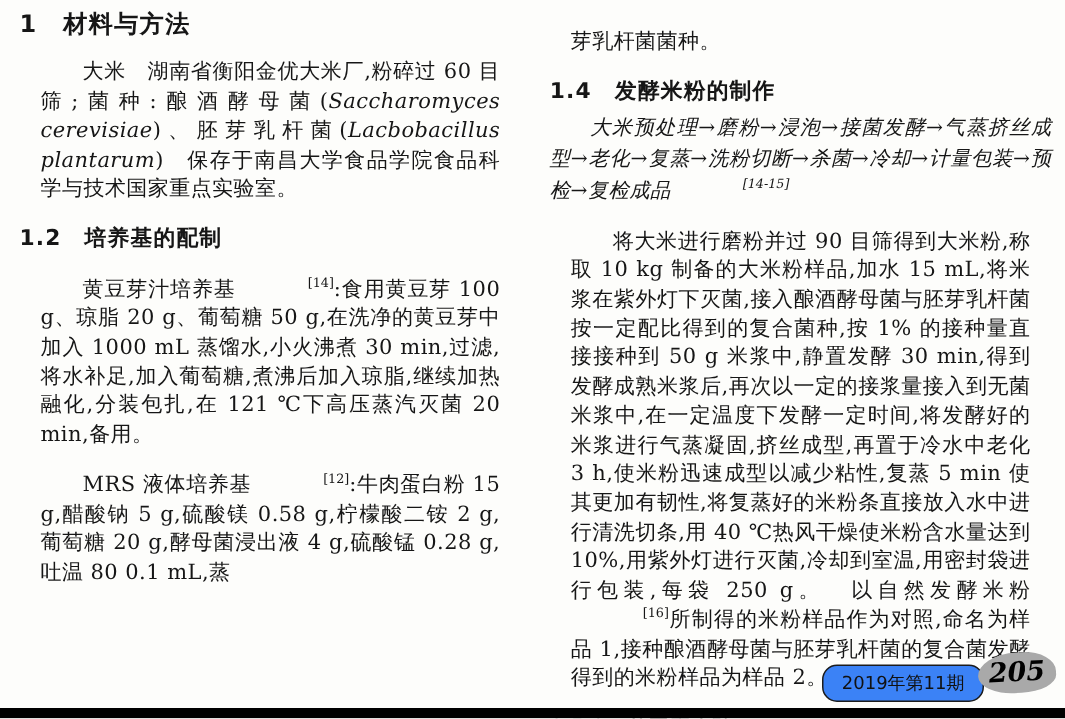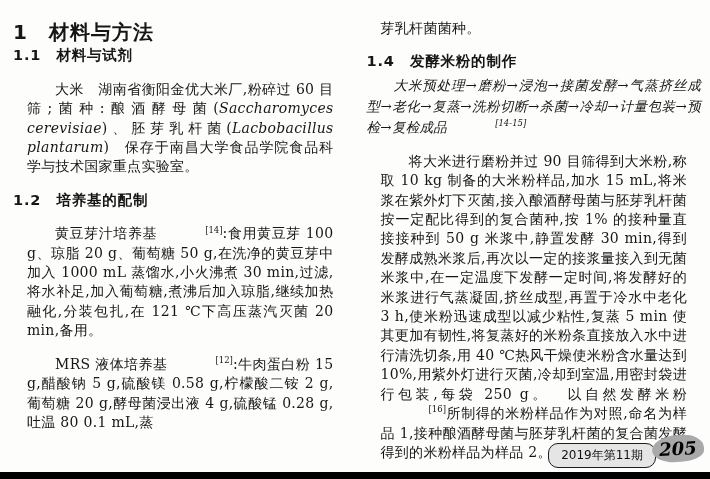--- a/index.html
+++ b/index.html
@@ -20,22 +20,22 @@
   .column {
     width: 338px;
     font-size: 14px;
     line-height: 19.4px;
     text-align: justify;
     letter-spacing: 0.3px;
   }
   .h1 {
     font-family: "DejaVu Sans", "Liberation Sans", sans-serif;
     font-weight: bold;
-    font-size: 20px;
-    margin: 18px 0 4px 0;
+    font-size: 16px;
+    margin: 1px 0 4px 0;
     letter-spacing: 1px;
   }
   .h2 {
     font-family: "DejaVu Sans", "Liberation Sans", sans-serif;
     font-weight: bold;
     font-size: 14.5px;
     margin: 2px 0 3px 0;
     letter-spacing: 0.8px;
   }
   .h3 {
@@ -67,21 +67,21 @@
     width: 230px;
     height: 34px;
     pointer-events: none;
   }
   .issue-box {
     position: absolute;
     right: 48px;
     bottom: 2px;
     border: 1.6px solid #1c1c1c;
     border-radius: 10px;
-    background: #e5e5e5;
+    background: #3b82f6;
     padding: 3px 12px 3px 12px;
     font-family: "DejaVu Sans", "Liberation Sans", sans-serif;
     font-size: 12px;
     white-space: nowrap;
     color: #111;
   }
   .page-num-blob {
     position: absolute;
     right: 0;
     bottom: 8px;
@@ -110,21 +110,20 @@
     background: #000;
   }
 </style>
 </head>
 <body>
 
 <div class="page">
   <div class="columns">
     <div class="column" id="col-left">
         <div class="h1"><span>1　材料与方法</span></div>
-        <div class="h2"><span>1.1　材料与试剂</span></div>
         <p class="para"><span>大米　湖南省衡阳金优大米厂,粉碎过 60 目筛;菌种:酿酒酵母菌(</span><span class="latin-italic">Saccharomyces cerevisiae</span><span>)、胚芽乳杆菌(</span><span class="latin-italic">Lacbobacillus plantarum</span><span>)　保存于南昌大学食品学院食品科学与技术国家重点实验室。</span></p>
         <div class="h2"><span>1.2　培养基的配制</span></div>
         <p class="para"><span>黄豆芽汁培养基</span><sup>[14]</sup><span>:食用黄豆芽 100 g、琼脂 20 g、葡萄糖 50 g,在洗净的黄豆芽中加入 1000 mL 蒸馏水,小火沸煮 30 min,过滤,将水补足,加入葡萄糖,煮沸后加入琼脂,继续加热融化,分装包扎,在 121 ℃下高压蒸汽灭菌 20 min,备用。</span></p>
         <p class="para"><span>MRS 液体培养基</span><sup>[12]</sup><span>:牛肉蛋白粉 15 g,醋酸钠 5 g,硫酸镁 0.58 g,柠檬酸二铵 2 g,葡萄糖 20 g,酵母菌浸出液 4 g,硫酸锰 0.28 g,吐温 80 0.1 mL,蒸</span></p>
       </div>
     <div class="column" id="col-right">
         <p class="para noindent"><span>芽乳杆菌菌种。</span></p>
         <div class="h2"><span>1.4　发酵米粉的制作</span></div>
         <p class="flow"><span>大米预处理→磨粉→浸泡→接菌发酵→气蒸挤丝成型→老化→复蒸→洗粉切断→杀菌→冷却→计量包装→预检→复检成品</span><sup>[14-15]</sup></p>
         <p class="para"><span>将大米进行磨粉并过 90 目筛得到大米粉,称取 10 kg 制备的大米粉样品,加水 15 mL,将米浆在紫外灯下灭菌,接入酿酒酵母菌与胚芽乳杆菌按一定配比得到的复合菌种,按 1% 的接种量直接接种到 50 g 米浆中,静置发酵 30 min,得到发酵成熟米浆后,再次以一定的接浆量接入到无菌米浆中,在一定温度下发酵一定时间,将发酵好的米浆进行气蒸凝固,挤丝成型,再置于冷水中老化 3 h,使米粉迅速成型以减少粘性,复蒸 5 min 使其更加有韧性,将复蒸好的米粉条直接放入水中进行清洗切条,用 40 ℃热风干燥使米粉含水量达到 10%,用紫外灯进行灭菌,冷却到室温,用密封袋进行包装,每袋 250 g。　以自然发酵米粉</span><sup>[16]</sup><span>所制得的米粉样品作为对照,命名为样品 1,接种酿酒酵母菌与胚芽乳杆菌的复合菌发酵得到的米粉样品为样品 2。</span></p>

